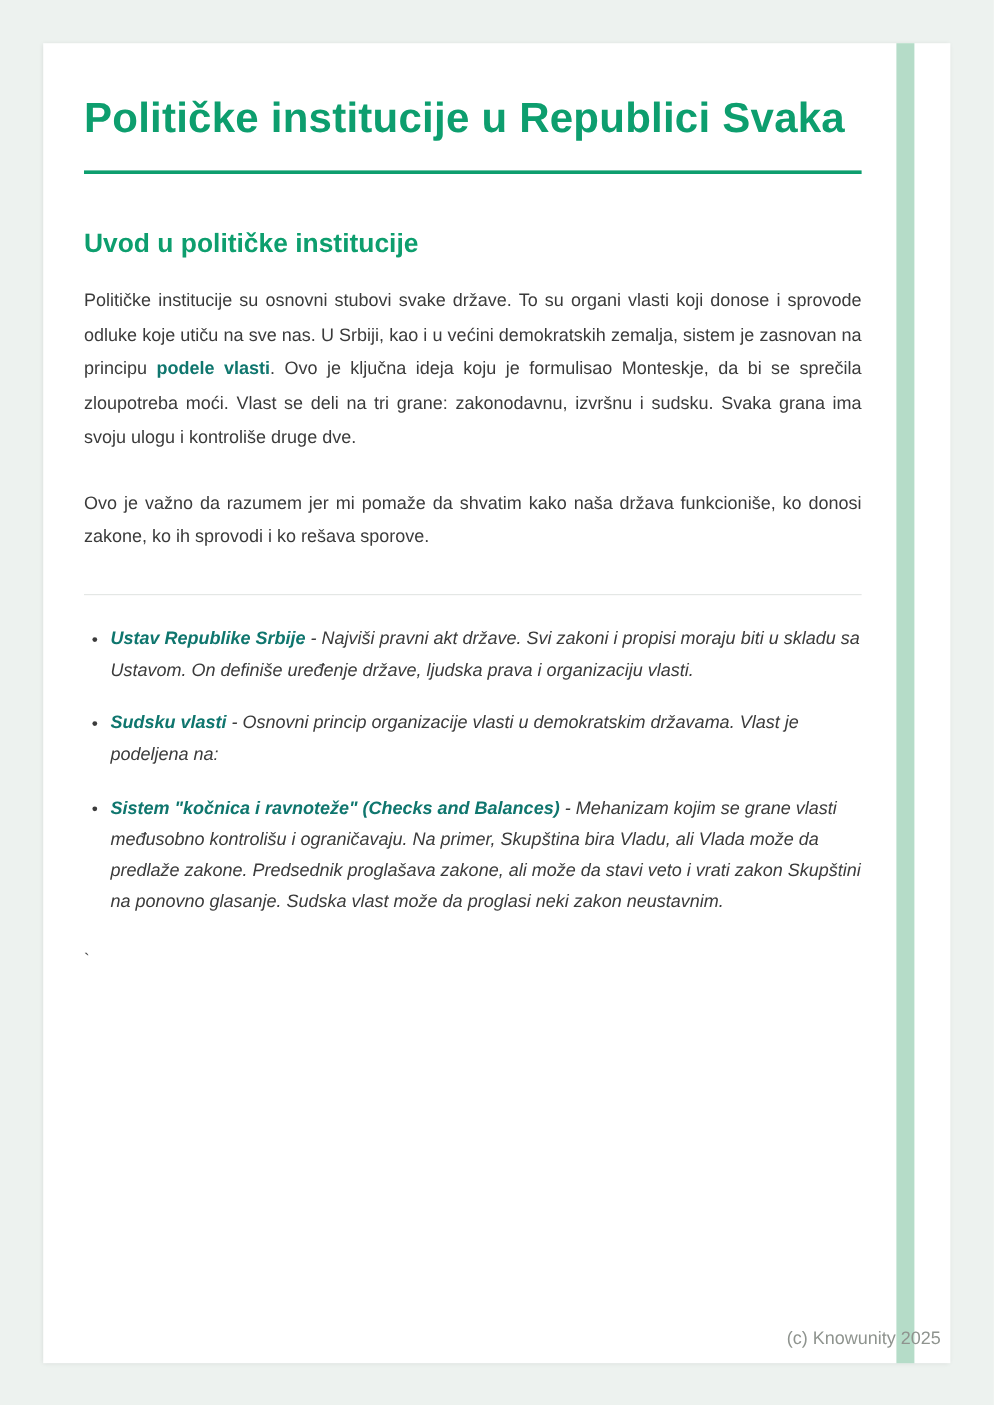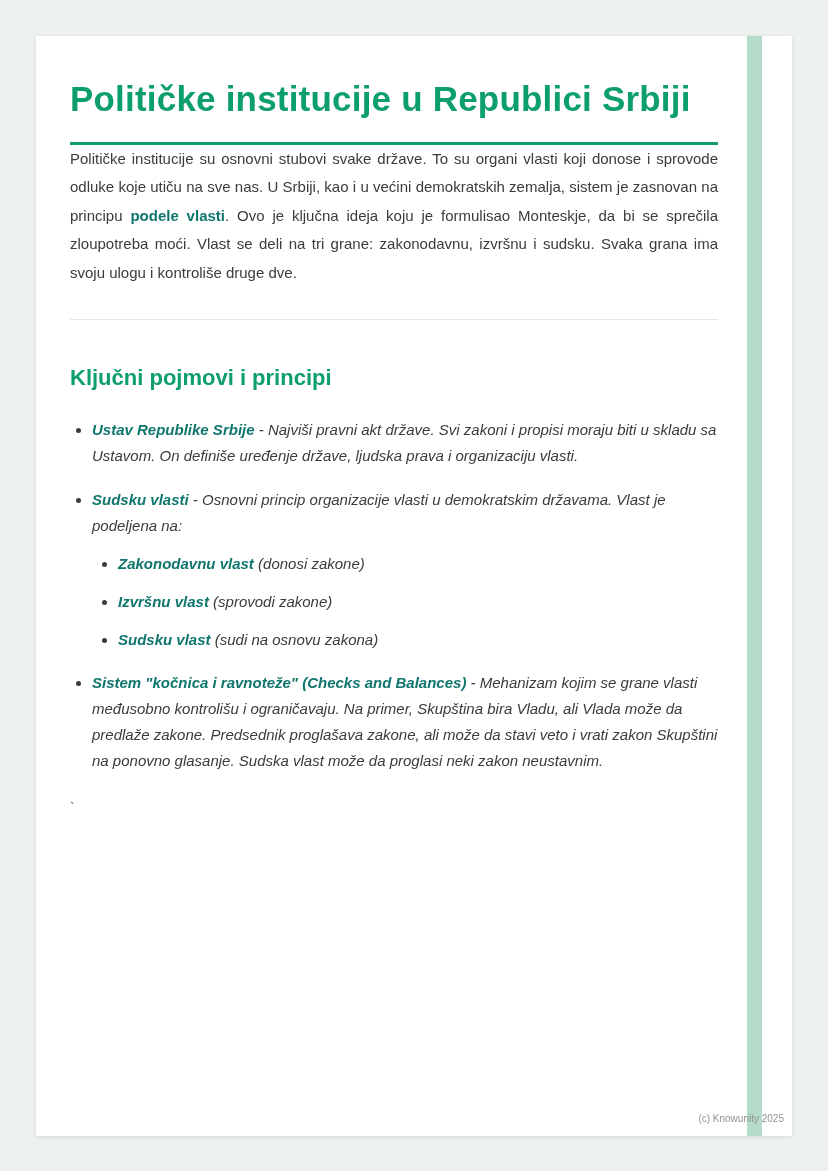--- a/index.html
+++ b/index.html
@@ -101,54 +101,50 @@
   .stray-char {
     margin: 26px 0 0 0;
     font-size: 14px;
     color: #4a4a4a;
     line-height: 1;
   }
   .footer-credit {
     position: absolute;
     right: 8px;
     bottom: 12px;
-    font-size: 10px;
+    font-size: 15px;
     color: #8f948f;
     z-index: 2;
   }
 </style>
 </head>
 <body>
 
 <div class="viewport">
   <div class="page">
     <div class="accent-strip"></div>
 
     <div class="content">
 
-      <h1 class="doc-title">Političke institucije u Republici Srbiji</h1>
+      <h1 class="doc-title">Političke institucije u Republici Svaka</h1>
       <hr class="title-rule">
 
+      <h2 class="section-heading">Uvod u političke institucije</h2>
 
       <p class="body-par"><span>Političke institucije su osnovni stubovi svake države. To su organi vlasti koji donose i sprovode odluke koje utiču na sve nas. U Srbiji, kao i u većini demokratskih zemalja, sistem je zasnovan na principu </span><span class="b">podele vlasti</span><span>. Ovo je ključna ideja koju je formulisao Monteskje, da bi se sprečila zloupotreba moći. Vlast se deli na tri grane: zakonodavnu, izvršnu i sudsku. Svaka grana ima svoju ulogu i kontroliše druge dve.</span></p>
 
+      <p class="body-par">Ovo je važno da razumem jer mi pomaže da shvatim kako naša država funkcioniše, ko donosi zakone, ko ih sprovodi i ko rešava sporove.</p>
 
       <hr class="soft-divider">
 
-      <h2 class="section-heading">Ključni pojmovi i principi</h2>
 
       <ul class="concept-list">
         <li><span class="b">Ustav Republike Srbije</span><span> - Najviši pravni akt države. Svi zakoni i propisi moraju biti u skladu sa Ustavom. On definiše uređenje države, ljudska prava i organizaciju vlasti.</span></li>
 
         <li><span class="b">Sudsku vlasti</span><span> - Osnovni princip organizacije vlasti u demokratskim državama. Vlast je podeljena na:</span>
-          <ul class="sub-list">
-            <li><span class="b">Zakonodavnu vlast</span><span> (donosi zakone)</span></li>
-            <li><span class="b">Izvršnu vlast</span><span> (sprovodi zakone)</span></li>
-            <li><span class="b">Sudsku vlast</span><span> (sudi na osnovu zakona)</span></li>
-          </ul>
         </li>
 
         <li><span class="b">Sistem "kočnica i ravnoteže" (Checks and Balances)</span><span> - Mehanizam kojim se grane vlasti međusobno kontrolišu i ograničavaju. Na primer, Skupština bira Vladu, ali Vlada može da predlaže zakone. Predsednik proglašava zakone, ali može da stavi veto i vrati zakon Skupštini na ponovno glasanje. Sudska vlast može da proglasi neki zakon neustavnim.</span></li>
       </ul>
 
       <div class="stray-char">`</div>
 
     </div>
 
     <div class="footer-credit">(c) Knowunity 2025</div>

